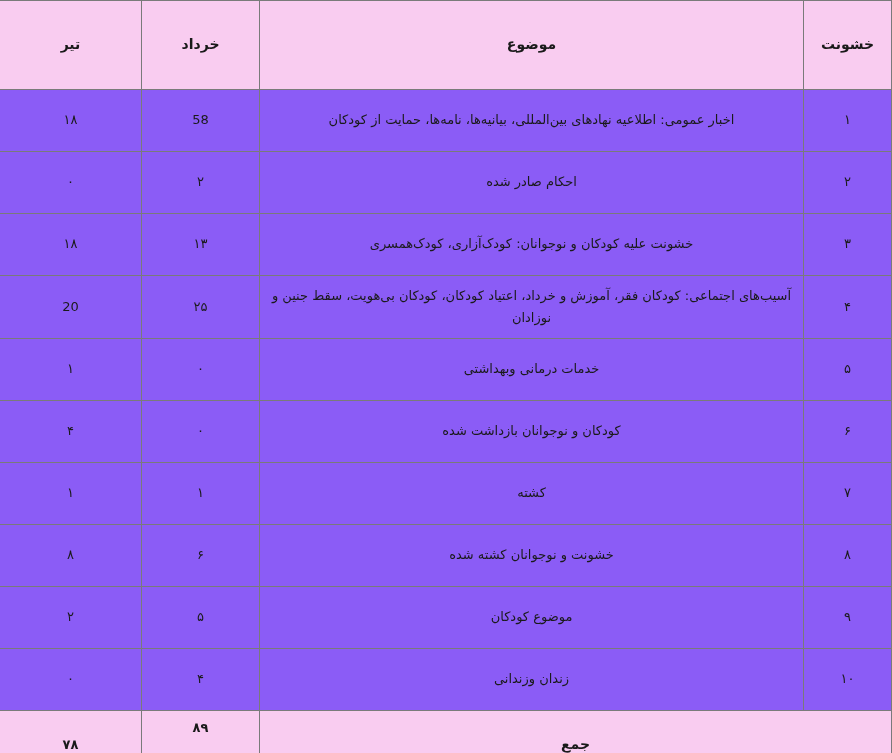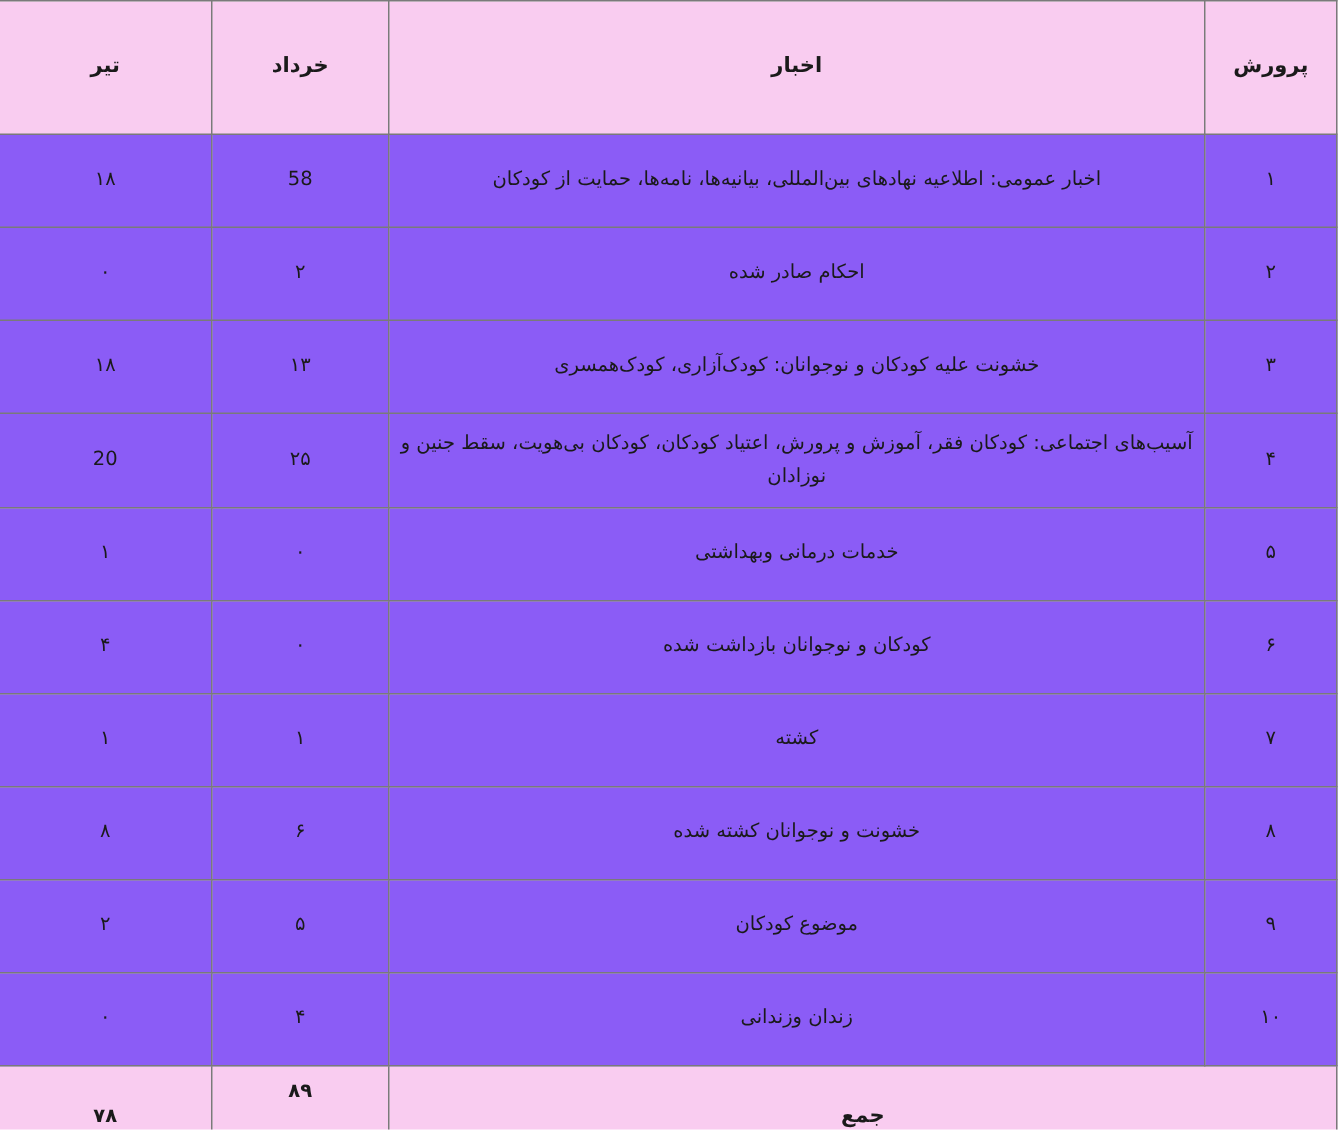--- a/index.html
+++ b/index.html
@@ -77,22 +77,22 @@
 
 <table class="report">
   <colgroup>
     <col class="c-row">
     <col class="c-subj">
     <col class="c-khor">
     <col class="c-tir">
   </colgroup>
   <thead>
     <tr>
-      <th>پرورش</th>
-      <th>اخبار</th>
+      <th>خشونت</th>
+      <th>موضوع</th>
       <th>خرداد</th>
       <th>تیر</th>
     </tr>
   </thead>
   <tbody>
     <tr>
       <td class="num">۱</td>
       <td class="subject">اخبار عمومی: اطلاعیه نهادهای بین‌المللی، بیانیه‌ها، نامه‌ها، حمایت از کودکان</td>
       <td class="num khordad">58</td>
       <td class="num">۱۸</td>
@@ -104,21 +104,21 @@
       <td class="num">۰</td>
     </tr>
     <tr>
       <td class="num">۳</td>
       <td class="subject">خشونت علیه کودکان و نوجوانان: کودک‌آزاری، کودک‌همسری</td>
       <td class="num khordad">۱۳</td>
       <td class="num">۱۸</td>
     </tr>
     <tr class="r4">
       <td class="num">۴</td>
-      <td class="subject">آسیب‌های اجتماعی: کودکان فقر، آموزش و پرورش، اعتیاد کودکان، کودکان بی‌هویت، سقط جنین و نوزادان</td>
+      <td class="subject">آسیب‌های اجتماعی: کودکان فقر، آموزش و خرداد، اعتیاد کودکان، کودکان بی‌هویت، سقط جنین و نوزادان</td>
       <td class="num khordad">۲۵</td>
       <td class="num">20</td>
     </tr>
     <tr>
       <td class="num">۵</td>
       <td class="subject">خدمات درمانی وبهداشتی</td>
       <td class="num khordad">۰</td>
       <td class="num">۱</td>
     </tr>
     <tr>

